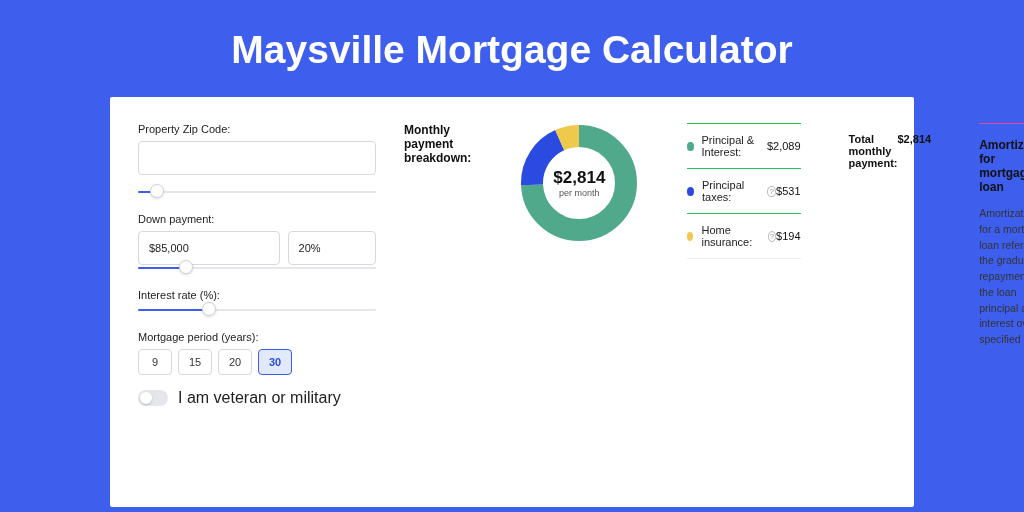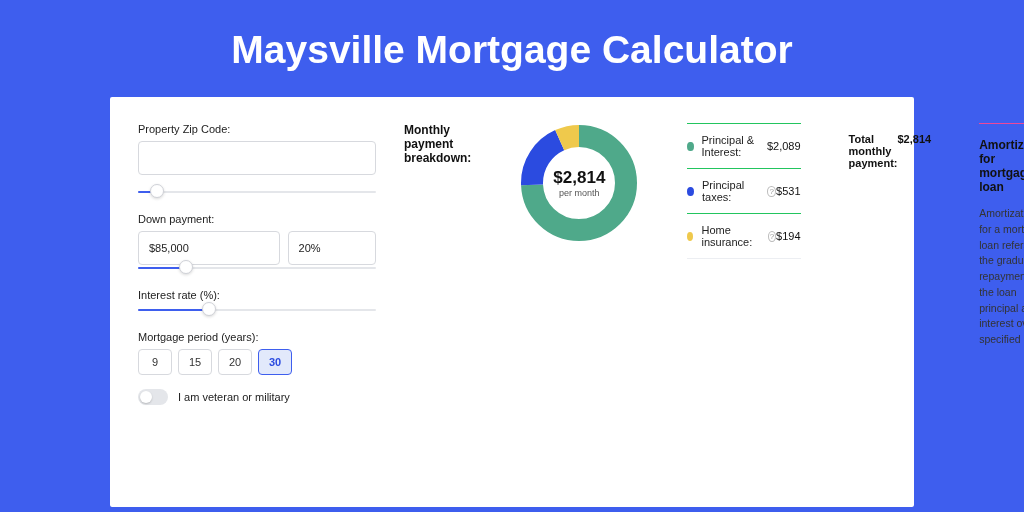--- a/index.html
+++ b/index.html
@@ -120,21 +120,21 @@
     cursor: pointer;
   }
   .toggle-knob {
     position: absolute;
     left: 2px; top: 2px;
     width: 12px; height: 12px;
     border-radius: 50%;
     background: #fff;
     box-shadow: 0 1px 2px rgba(0,0,0,0.2);
   }
-  .toggle-label { font-size: 11px; color: #222; }
+  .toggle-label { font-size: 16px; color: #222; }
 
   .section-heading {
     font-size: 12px;
     font-weight: 700;
     color: #111;
     margin-bottom: 12px;
   }
   .donut-wrap {
     display: flex;
     justify-content: center;

